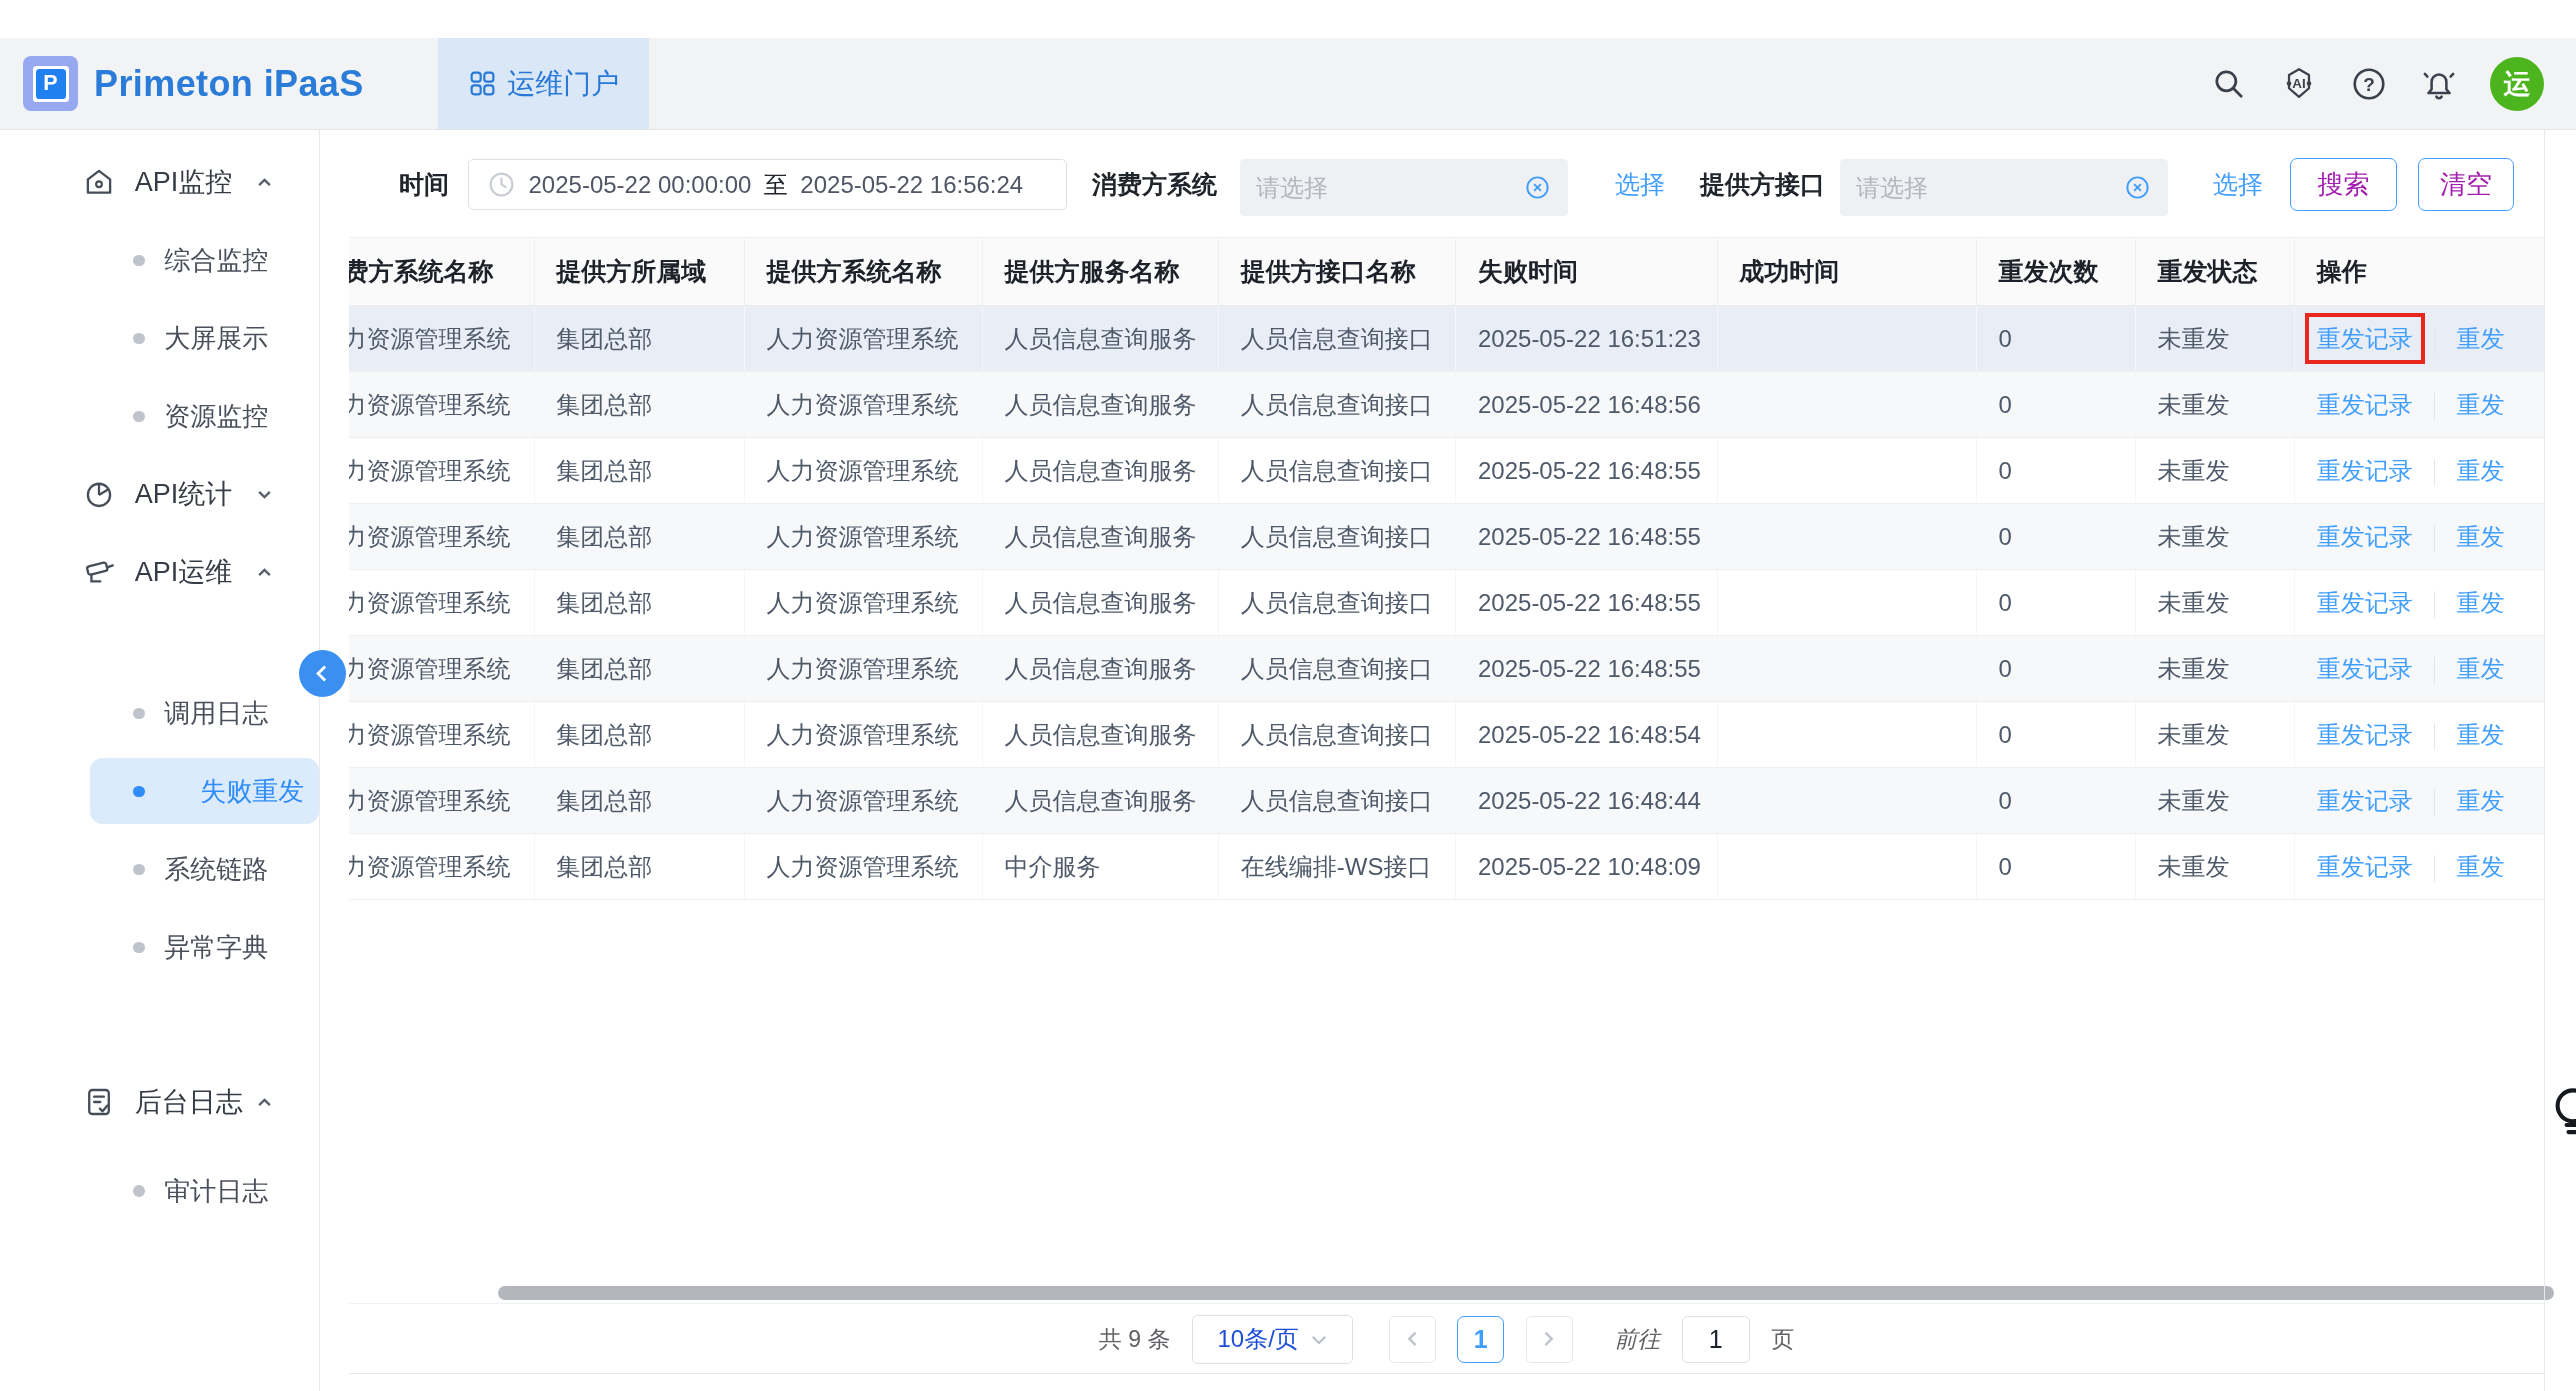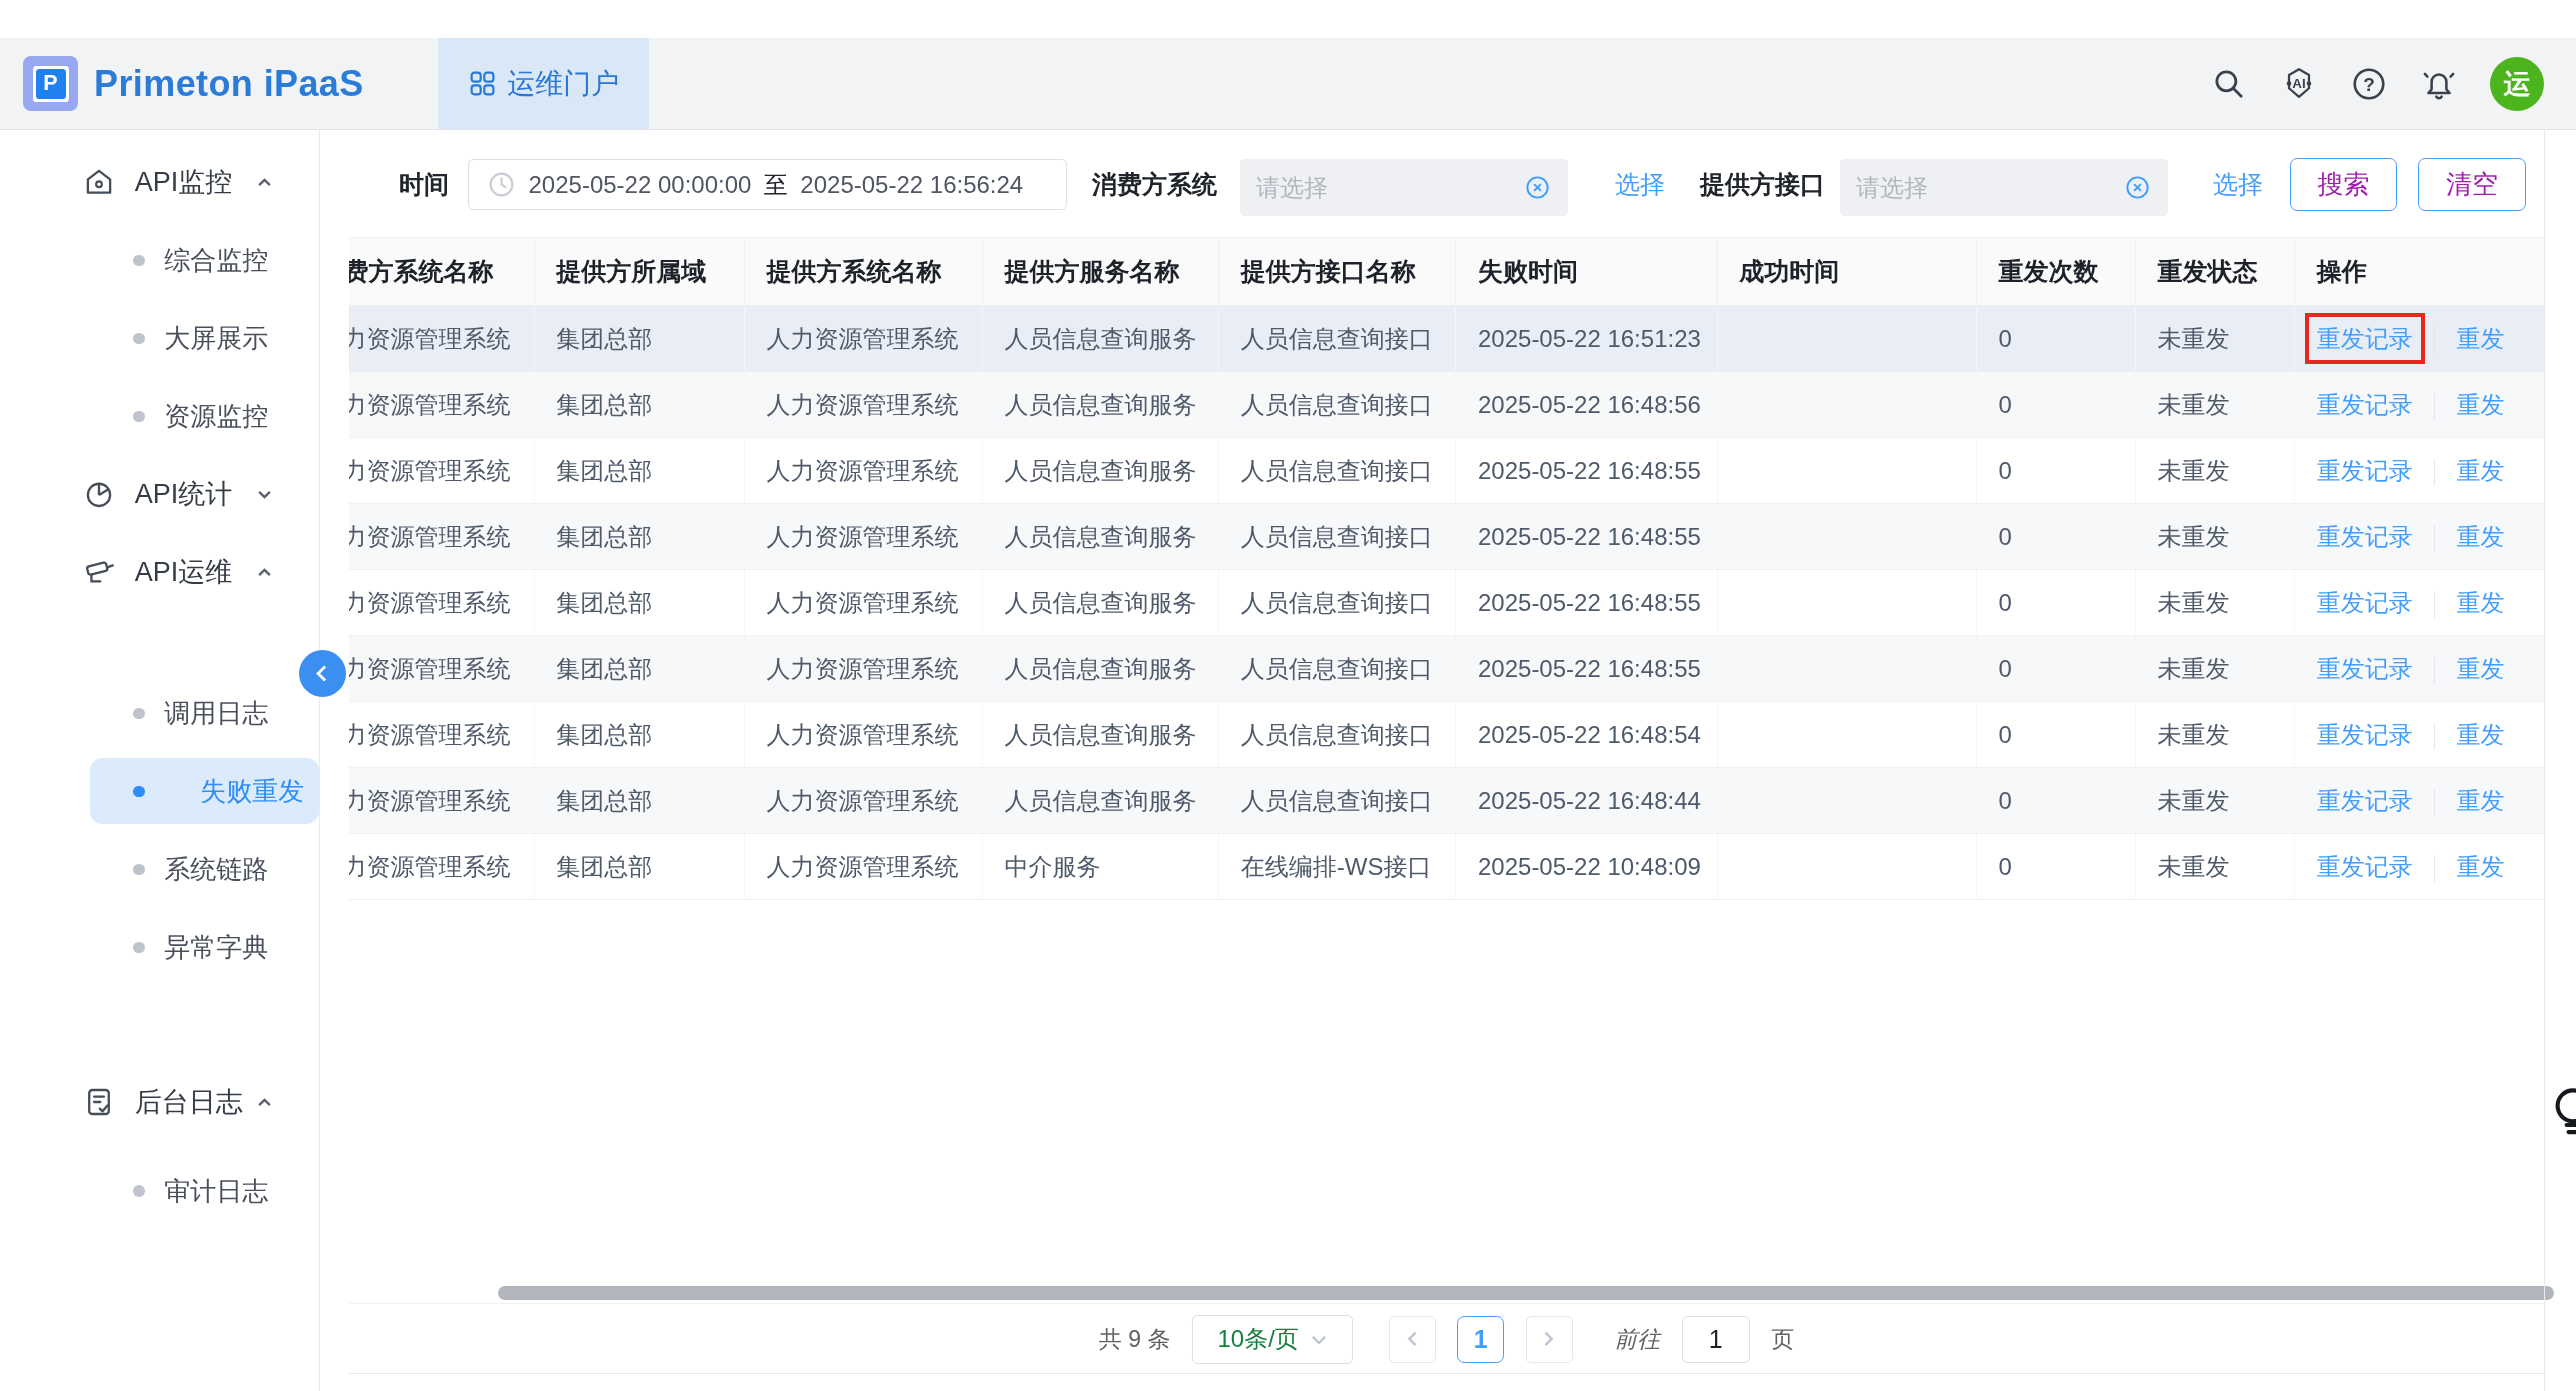--- a/index.html
+++ b/index.html
@@ -79,21 +79,21 @@
   .link.annotated{outline:4.5px solid #e8281e;outline-offset:8px;}
 
   
   .hscroll-thumb{position:absolute;left:498px;top:1286px;width:2056px;height:14.3px;border-radius:7.2px;
                  background:#b3b7bd;cursor:pointer;}
   .pagination{position:absolute;left:349px;right:32px;top:1303px;height:70px;display:flex;
               justify-content:center;align-items:center;gap:21.5px;border-top:0.9px solid #f0f2f5;
               font-size:23px;color:#606266;}
   .bottom-line{position:absolute;left:349px;right:32px;top:1373px;height:0.9px;background:#e6e8eb;}
   .sizer{width:161px;height:49px;box-sizing:border-box;border:0.9px solid #dcdfe6;border-radius:5.4px;background:#fff;
-         display:flex;align-items:center;justify-content:center;gap:12.5px;font-size:24px;color:#15803d;cursor:pointer;}
+         display:flex;align-items:center;justify-content:center;gap:12.5px;font-size:24px;color:#1d4ed8;cursor:pointer;}
   .pg-btn{width:47px;height:47px;box-sizing:border-box;border:0.9px solid #e4e7ed;border-radius:5.4px;background:#fff;
           display:flex;align-items:center;justify-content:center;cursor:pointer;padding:0;}
   .pg-cur{width:47px;height:47px;box-sizing:border-box;border:1.8px solid #409eff;border-radius:7.2px;background:#fff;
           color:#409eff;font-size:25px;font-weight:700;display:flex;align-items:center;justify-content:center;cursor:pointer;}
   .goto-input{width:68px;height:47px;box-sizing:border-box;border:0.9px solid #dcdfe6;border-radius:5.4px;background:#fff;
               text-align:center;font-size:25px;color:#1d2129;font-family:inherit;}
   .right-border{position:absolute;left:2544px;top:130px;width:0.9px;height:1262px;background:#e8eaee;}
   .bulb{position:absolute;left:2547px;top:1084px;width:52px;height:59px;cursor:pointer;}
 </style>
 </head>
@@ -293,21 +293,21 @@
     <span class="clear">
       <svg width="29" height="29" viewBox="0 0 30 30" fill="none" stroke="#409eff" stroke-width="2">
         <circle cx="15" cy="15" r="10.5"></circle>
           <path d="M11.5 11.5 L18.5 18.5 M18.5 11.5 L11.5 18.5"></path>
       </svg>
     </span>
   </div>
   <span class="blue-link" style="left:2213px;">选择</span>
 
   <button class="fbtn" style="left:2290px;width:107px;">搜索</button>
-  <button class="fbtn" style="left:2418px;width:108px;">清空</button>
+  <button class="fbtn" style="left:2418px;width:96px;">清空</button>
 
   <div class="table-wrap">
     <table class="data-table">
       <colgroup>
         <col style="width:237px">
           <col style="width:210px">
           <col style="width:238px">
           <col style="width:236px">
         <col style="width:237px">
           <col style="width:261px">

